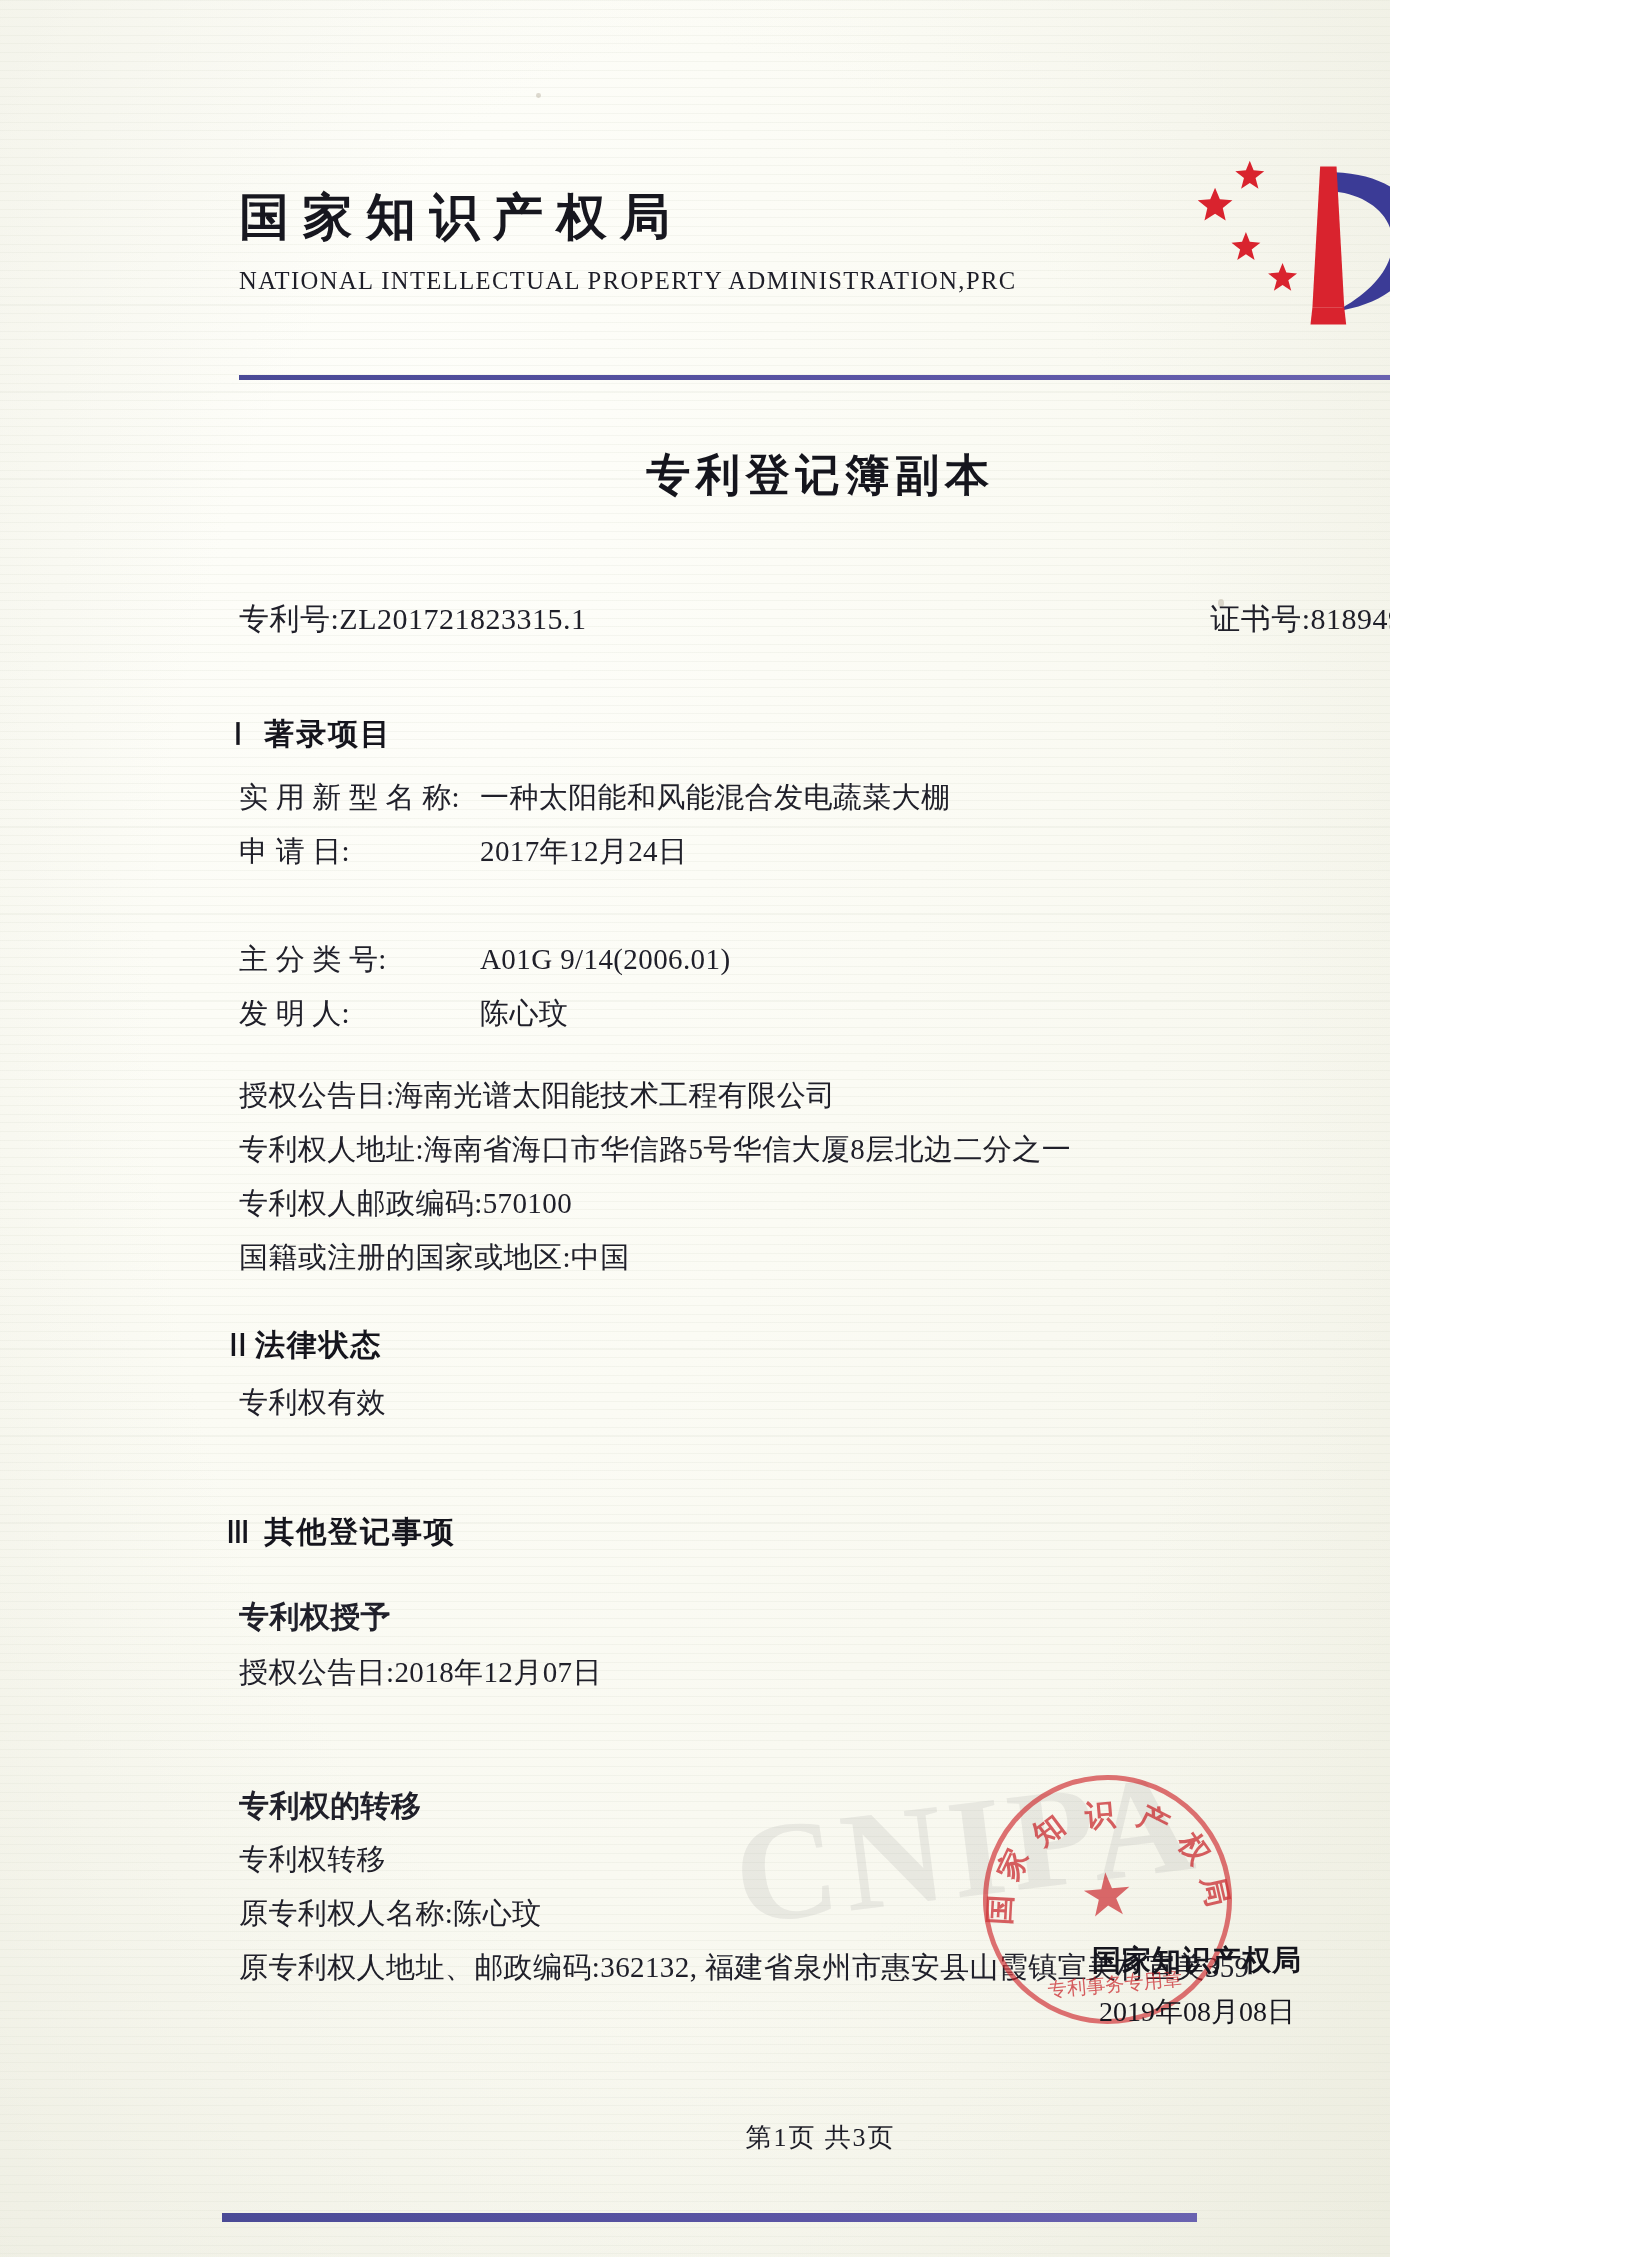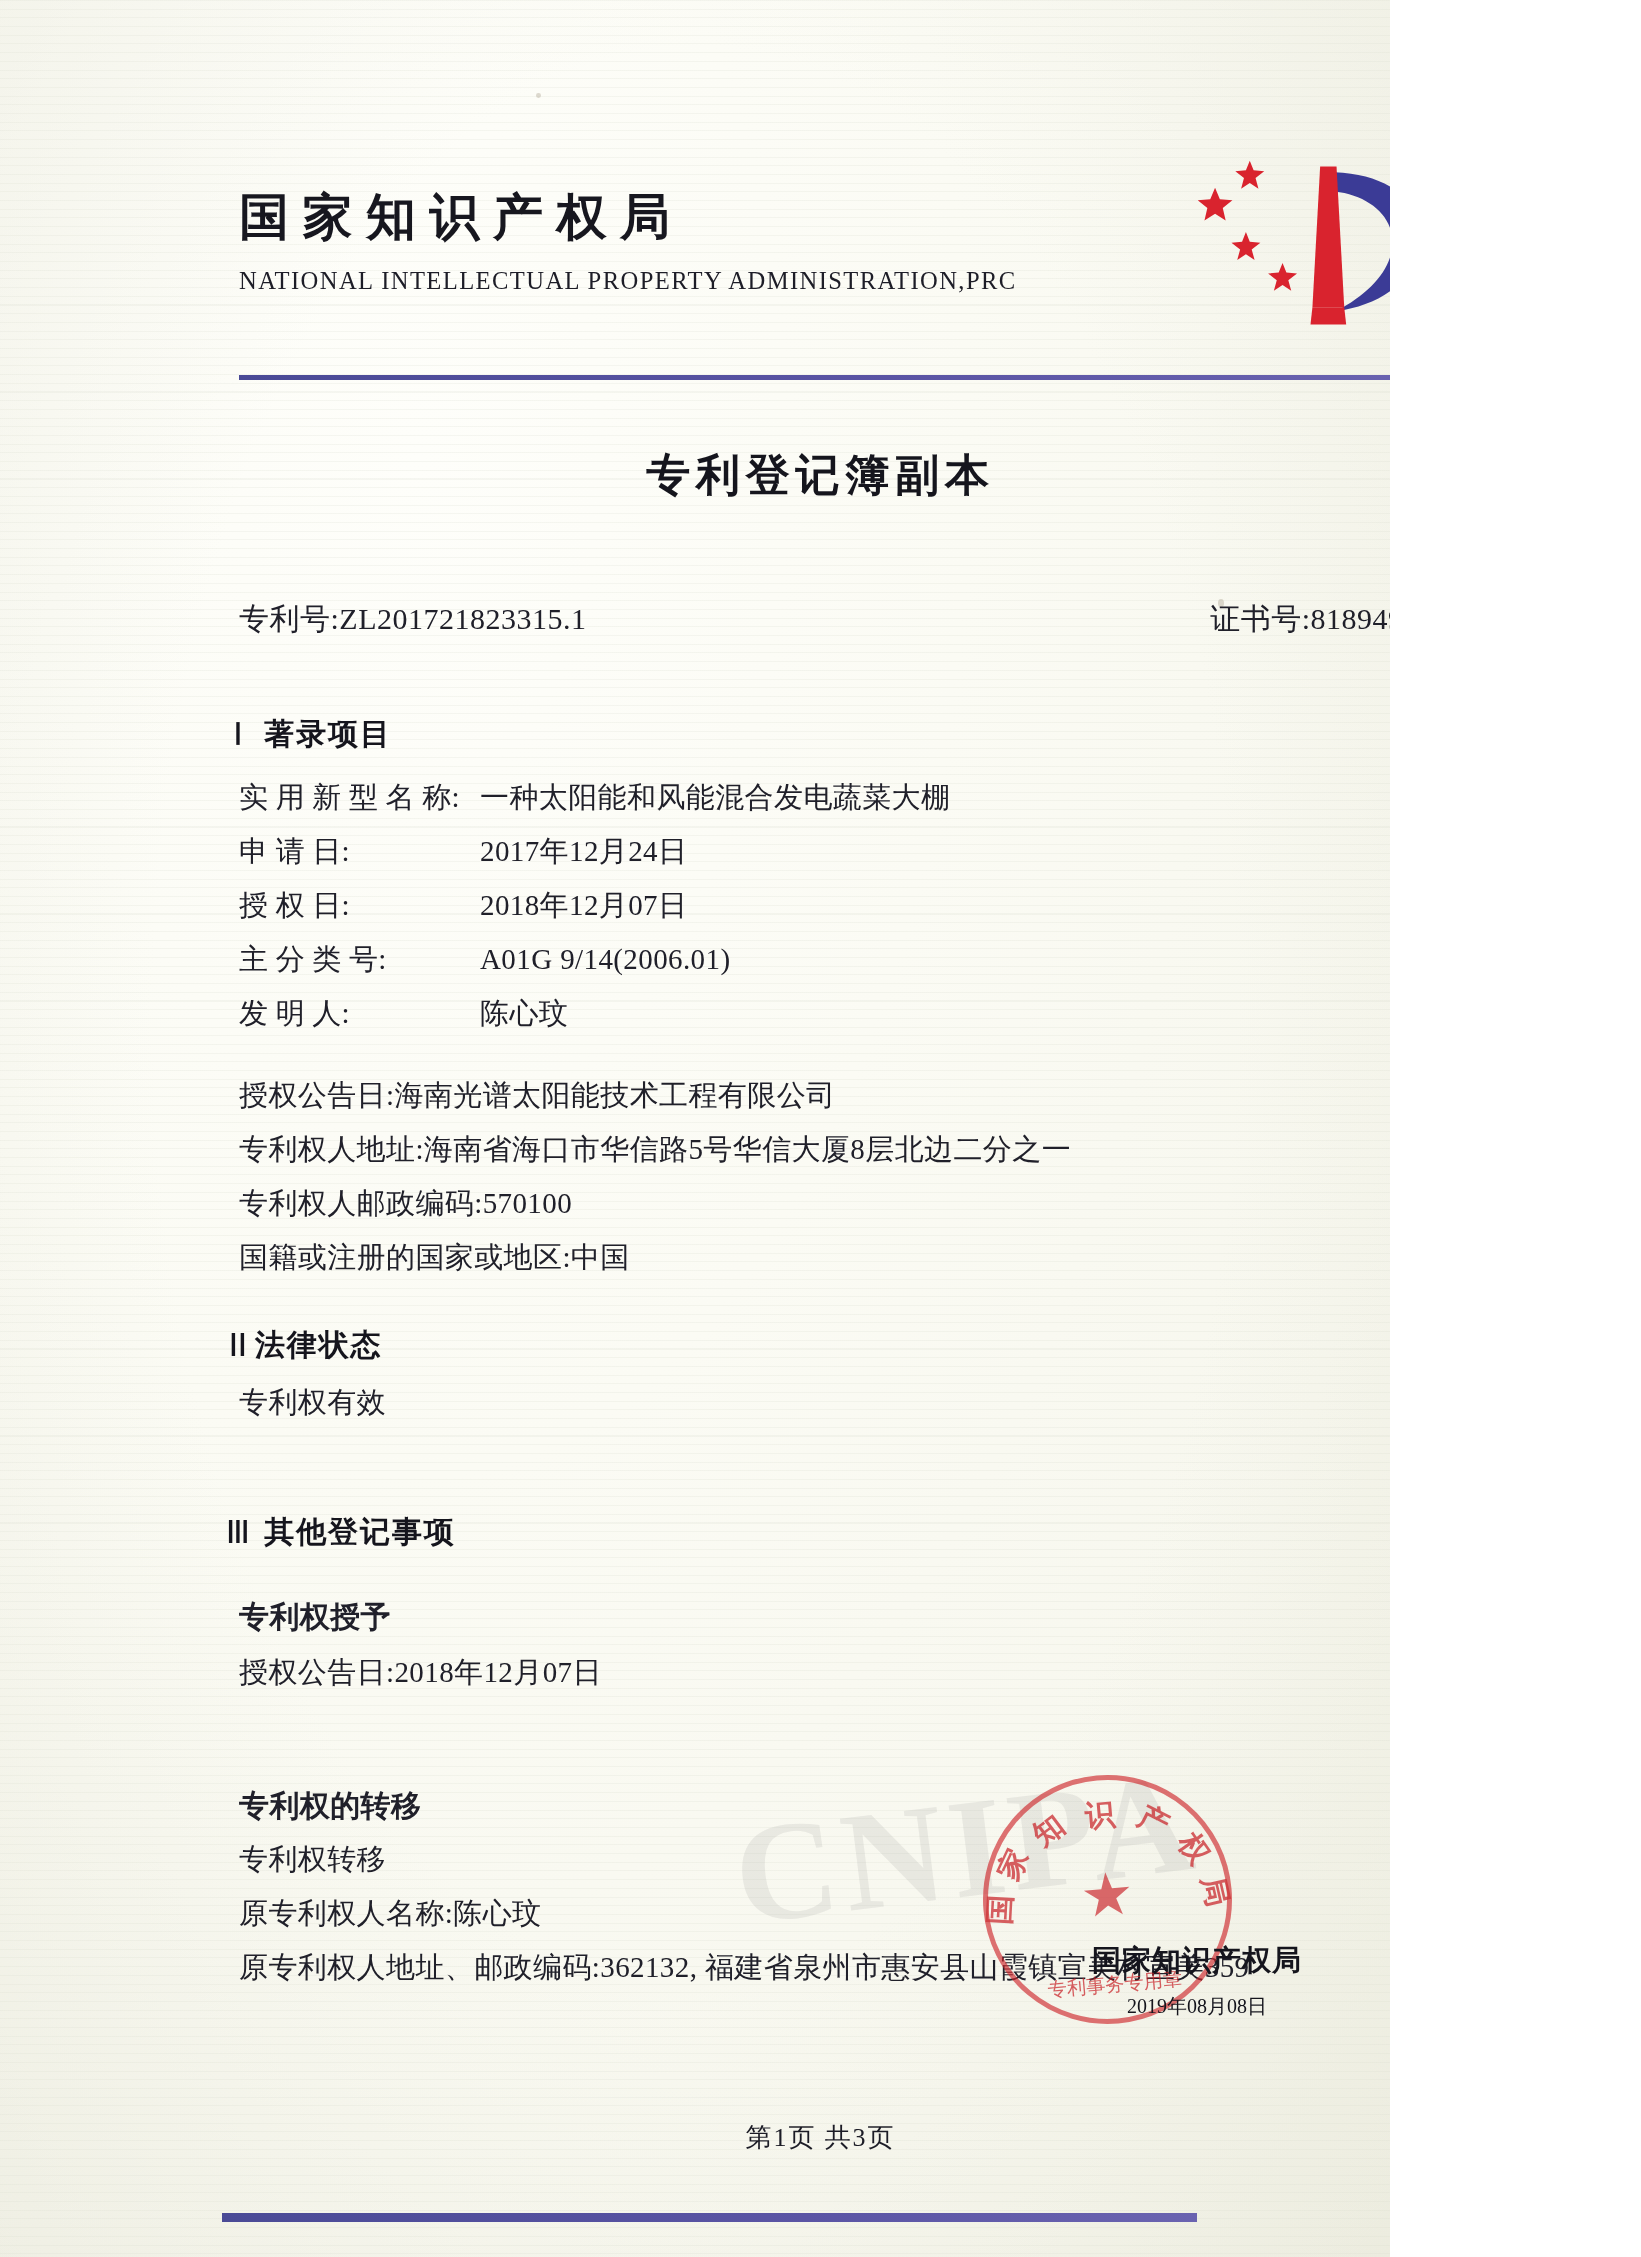--- a/index.html
+++ b/index.html
@@ -201,21 +201,21 @@
   }
   .sign-org {
     font-family: "DejaVu Serif", "Liberation Serif", serif;
     font-weight: bold;
     font-size: 29px;
     letter-spacing: 1px;
     color: #15151d;
   }
   .sign-date {
     margin-top: 11.6px;
-    font-size: 20px;
+    font-size: 28px;
     color: #15151d;
   }
 
   
   .footer-pages {
     position: absolute;
     top: 2120px;
     left: 0;
     width: 1641px;
     text-align: center;
@@ -282,23 +282,20 @@
     <span class="num-right">证书号:8189495</span>
   </div>
 
   <div class="section-head" style="top:714px;">Ⅰ 著录项目</div>
 
   <div class="line" style="top:778px;">
     <span class="label-spaced">实 用  新 型  名 称:</span><span>一种太阳能和风能混合发电蔬菜大棚</span>
   </div>
   <div class="line" style="top:832px;">
     <span class="label-spaced">申        请        日:</span><span>2017年12月24日</span>
-  </div>
-  <div class="line" style="top:886px;">
-    <span class="label-spaced">授        权        日:</span><span>2018年12月07日</span>
   </div>
   <div class="line" style="top:940px;">
     <span class="label-spaced">主  分  类  号:</span><span>A01G  9/14(2006.01)</span>
   </div>
   <div class="line" style="top:994px;">
     <span class="label-spaced">发        明        人:</span><span>陈心玟</span>
   </div>
 
   <div class="line" style="top:1076px;">授权公告日:海南光谱太阳能技术工程有限公司</div>
   <div class="line" style="top:1130px;">专利权人地址:海南省海口市华信路5号华信大厦8层北边二分之一</div>

